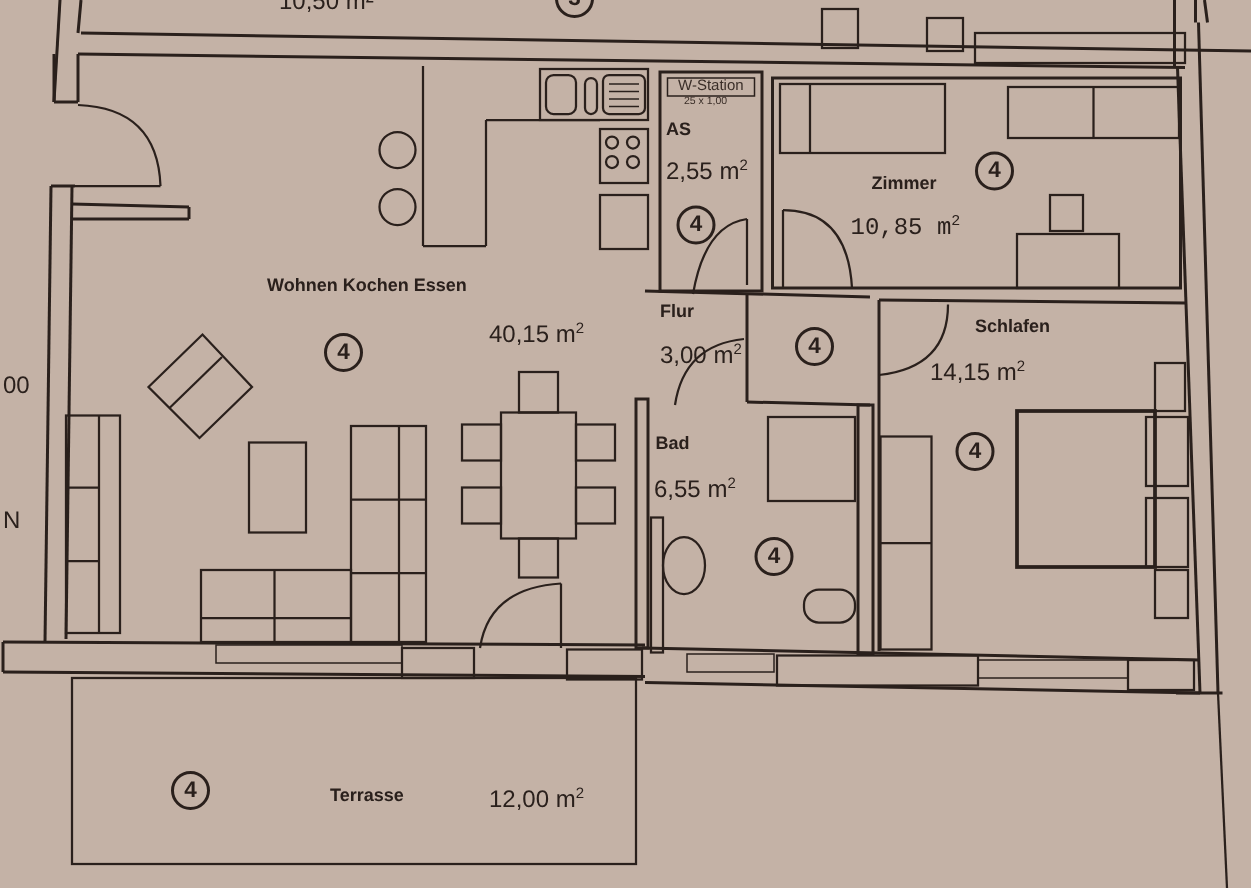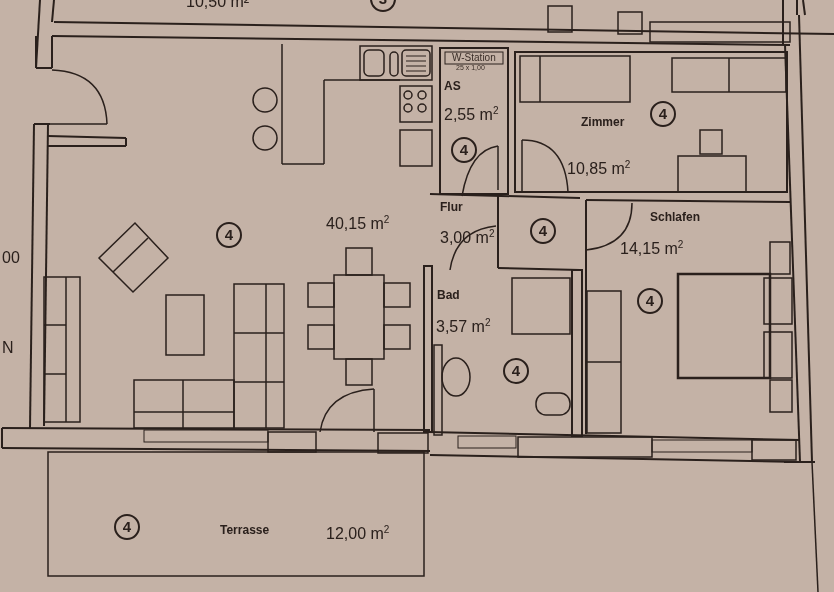--- a/index.html
+++ b/index.html
@@ -169,41 +169,42 @@
       <rect x="770" y="380" width="22" height="32" stroke-width="1.5"></rect>
     </g>
   </svg>
 
   <div class="label room-area" style="left:186px; top:-6px;">10,50 m²</div>
   <div class="badge" style="left:370px; top:-14px;">3</div>
 
   <div class="label room-area" style="left:2px; top:250px;">00</div>
   <div class="label room-area" style="left:2px; top:340px;">N</div>
 
+  <div class="label room-name" style="left:178px; top:184px;">Wohnen Kochen Essen</div>
   <div class="label room-area" style="left:326px; top:215px;"><span>40,15 m</span><sup>2</sup></div>
   <div class="badge" style="left:216px; top:222px;">4</div>
 
   <div class="label small-label" style="left:452px; top:53px;">W-Station</div>
   <div class="label small-label" style="left:456px; top:64px; font-size:7px;">25 x 1,00</div>
   <div class="label room-name" style="left:444px; top:80px;">AS</div>
   <div class="label room-area" style="left:444px; top:106px;"><span>2,55 m</span><sup>2</sup></div>
   <div class="badge" style="left:451px; top:137px;">4</div>
 
   <div class="label room-name" style="left:565px; top:116px;margin-left:16px;">Zimmer</div>
-  <div class="label room-area" style="left:567px; top:160px;"><span>10,85 m</span><sup>2</sup></div>
+  <div class="label room-area" style="left:567px; top:144px;font-family:Liberation Mono, monospace;"><span>10,85 m</span><sup>2</sup></div>
   <div class="badge" style="left:650px; top:101px;">4</div>
 
   <div class="label room-name" style="left:440px; top:201px;">Flur</div>
   <div class="label room-area" style="left:440px; top:229px;"><span>3,00 m</span><sup>2</sup></div>
   <div class="badge" style="left:530px; top:218px;">4</div>
 
   <div class="label room-name" style="left:650px; top:211px;">Schlafen</div>
   <div class="label room-area" style="left:620px; top:240px;"><span>14,15 m</span><sup>2</sup></div>
   <div class="badge" style="left:637px; top:288px;">4</div>
 
   <div class="label room-name" style="left:437px; top:289px;">Bad</div>
-  <div class="label room-area" style="left:436px; top:318px;"><span>3,57 m</span><sup>2</sup></div>
+  <div class="label room-area" style="left:436px; top:318px;"><span>6,55 m</span><sup>2</sup></div>
   <div class="badge" style="left:503px; top:358px;">4</div>
 
   <div class="badge" style="left:114px; top:514px;">4</div>
   <div class="label room-name" style="left:220px; top:524px;">Terrasse</div>
   <div class="label room-area" style="left:326px; top:525px;"><span>12,00 m</span><sup>2</sup></div>
 </div>
 
 </body></html>

